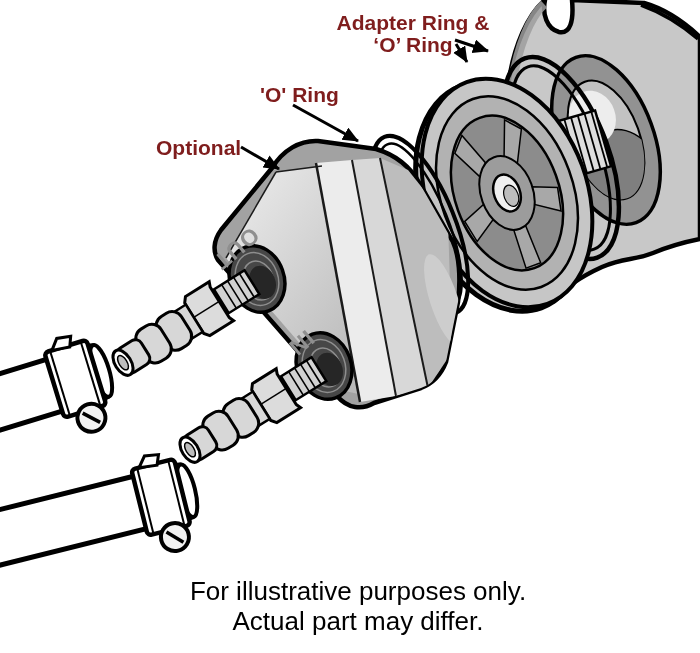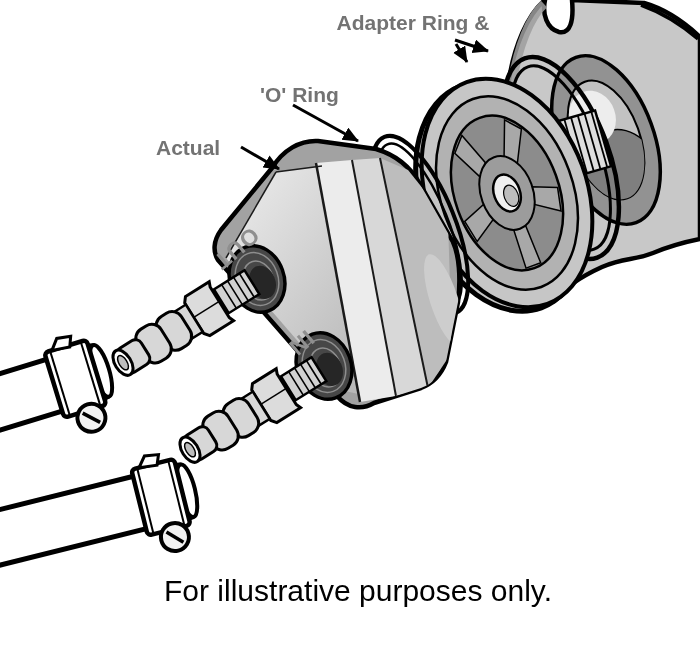--- a/index.html
+++ b/index.html
@@ -3,26 +3,26 @@
 <meta charset="utf-8">
 <style>
   html,body { margin:0; padding:0; background:#ffffff; }
   .stage {
     position:relative; width:700px; height:653px; background:#ffffff;
     overflow:hidden; font-family:"Liberation Sans", sans-serif;
   }
   .stage svg { position:absolute; left:0; top:0; }
   .callout {
     position:absolute; font-weight:bold; font-size:21px; line-height:22px;
-    color:#737373; white-space:nowrap;
+    color:#7f1d1d; white-space:nowrap;
   }
   .callout.center { text-align:center; white-space:normal; }
   .disclaimer {
     position:absolute; left:58px; top:576px; width:600px; text-align:center;
-    font-size:30px; line-height:30px; font-weight:400; color:#000;
+    font-size:26px; line-height:30px; font-weight:400; color:#000;
   }
   svg text.engrave {
     font-family:"Liberation Sans", sans-serif; font-weight:bold;
     font-size:23px; fill:#8f8f8f; letter-spacing:1px;
   }
 </style>
 </head>
 <body>
 
 <div class="stage">
@@ -202,23 +202,25 @@
   <g stroke="#000" stroke-width="3" fill="none">
     <path d="M 455,40 L 488,51" marker-end="url(#ah)"></path>
     <path d="M 456,44 L 467,62" marker-end="url(#ah)"></path>
     <path d="M 293,105 L 358,141" marker-end="url(#ah)"></path>
     <path d="M 241,147 L 279,169" marker-end="url(#ah)"></path>
   </g>
 </svg>
 
   <div class="callout center" style="left:317px; top:12px; width:192px;">
     <div>Adapter Ring &amp;</div>
+    <div>‘O’ Ring</div>
   </div>
 
   <div class="callout" style="left:260px; top:84px;">'O' Ring</div>
 
-  <div class="callout" style="left:156px; top:137px;">Actual</div>
+  <div class="callout" style="left:156px; top:137px;">Optional</div>
 
   <div class="disclaimer">
     <div>For illustrative purposes only.</div>
+    <div>Actual part may differ.</div>
   </div>
 
 </div>
 
 </body></html>

